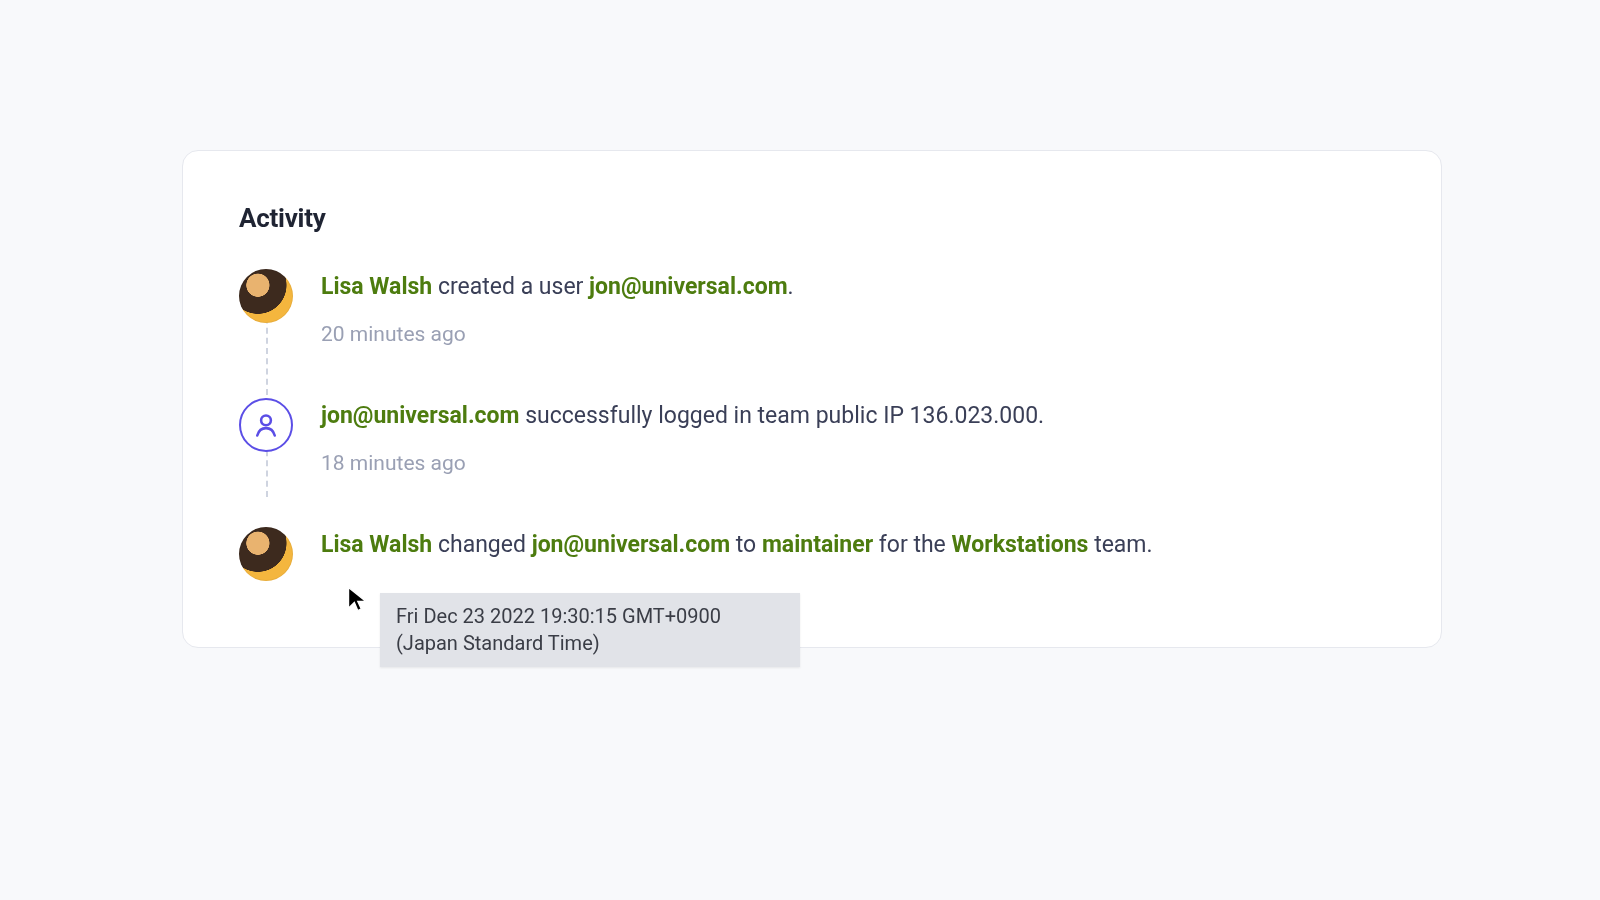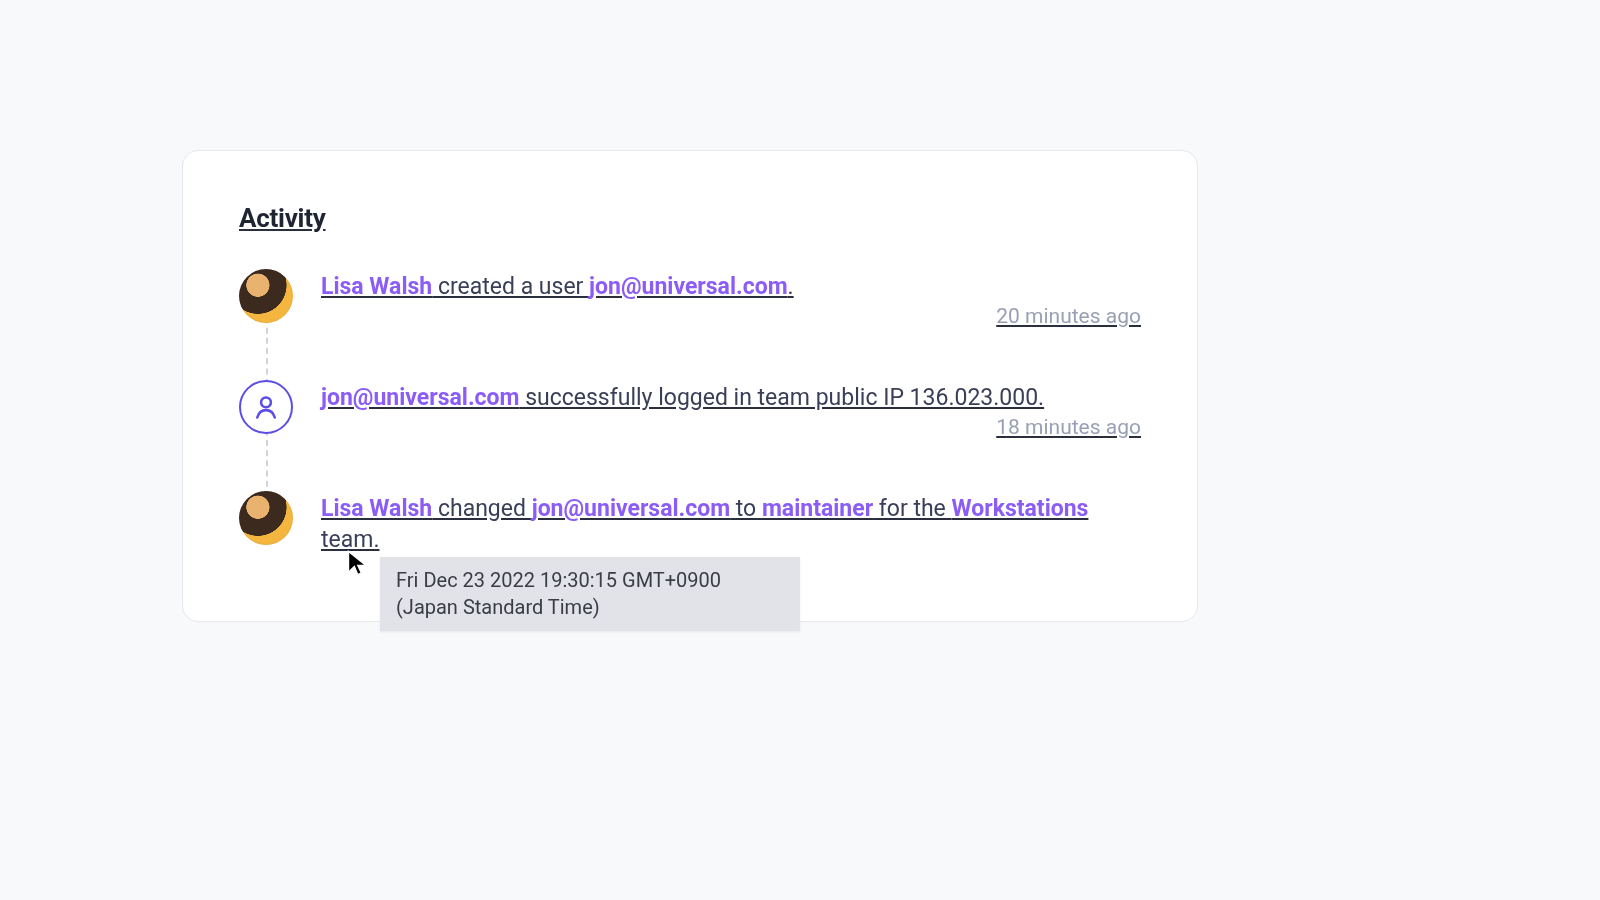--- a/index.html
+++ b/index.html
@@ -7,26 +7,25 @@
   body {
     background: #f8f9fb;
     font-family: -apple-system, BlinkMacSystemFont, "Segoe UI", Roboto, "Helvetica Neue", Arial, sans-serif;
     color: #2a2e3d;
     position: relative;
   }
   .card {
     position: absolute;
     left: 182px;
     top: 150px;
-    width: 1016px;
+    width: 1260px;
     background: #ffffff;
     border: 1px solid #e6e8ee;
     border-radius: 16px;
     padding: 52px 56px 66px 56px;
-    text-decoration: underline;
   }
   .card-title {
     font-size: 26px;
     font-weight: 700;
     color: #1f2433;
     letter-spacing: -0.01em;
     margin-bottom: 36px;
   }
   .feed {
     position: relative;
@@ -68,26 +67,25 @@
     background: #ffffff;
   }
   .avatar-icon svg { width: 28px; height: 28px; }
   .body { flex: 1; padding-top: 2px; position: relative; }
   .msg {
     font-size: 23px;
     line-height: 1.35;
     color: #3a3f57;
     font-weight: 400;
   }
-  .msg .strong { font-weight: 700; color: #8b5cf6; margin-top: 11px; }
+  .msg .strong { font-weight: 700; color: #4d7c0f; margin-top: 11px; }
   .time {
-    margin-top: 2px;
+    margin-top: 20px;
     font-size: 21px;
     color: #9aa0b4;
-    text-align: right;
   }
   .tooltip {
     position: absolute;
     left: 59px;
     top: 66px;
     background: #e1e3e8;
     color: #3a3d46;
     font-size: 20px;
     line-height: 1.35;
     padding: 10px 16px;

